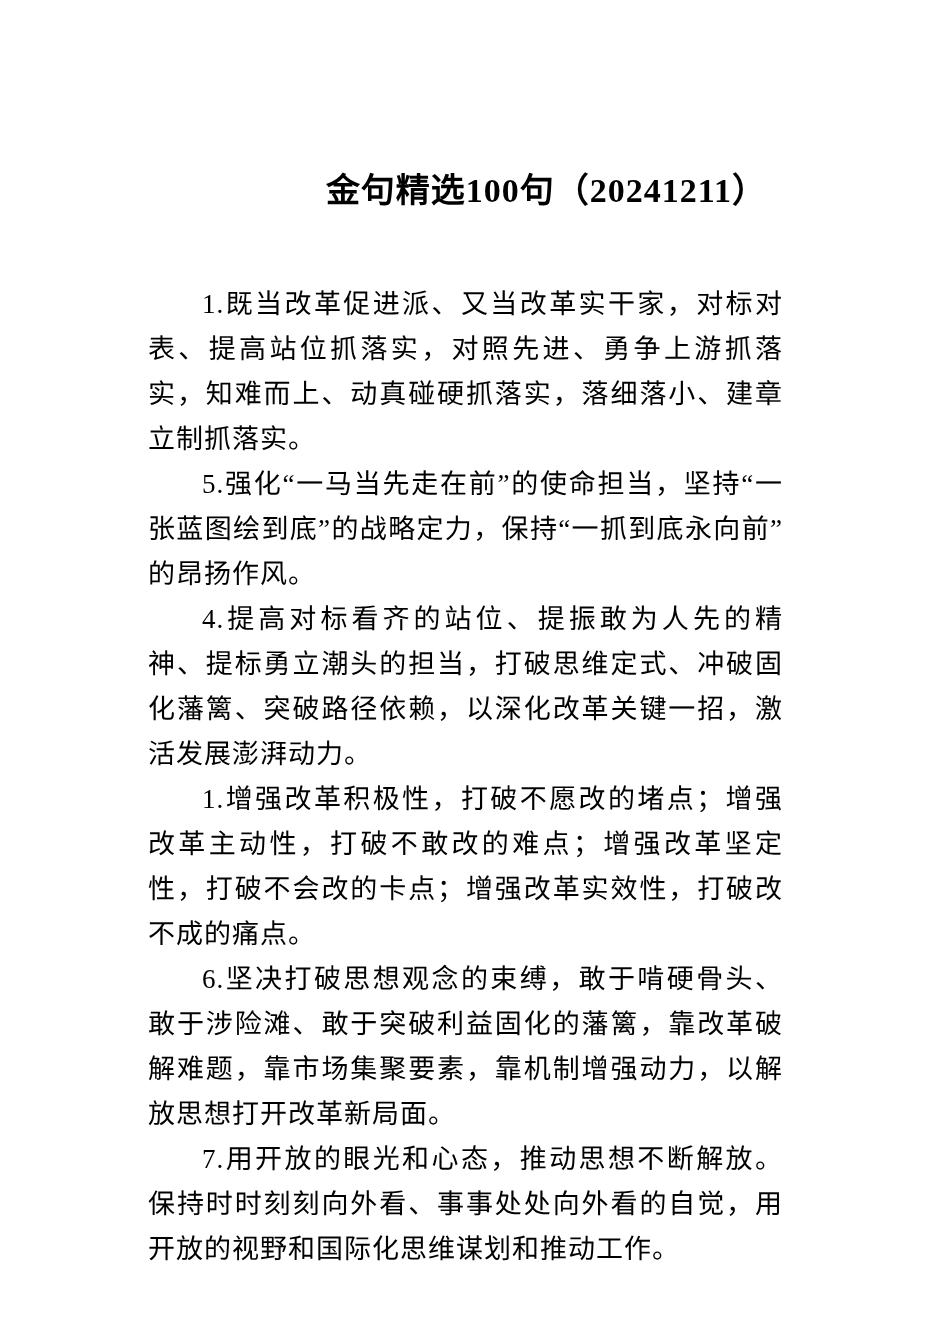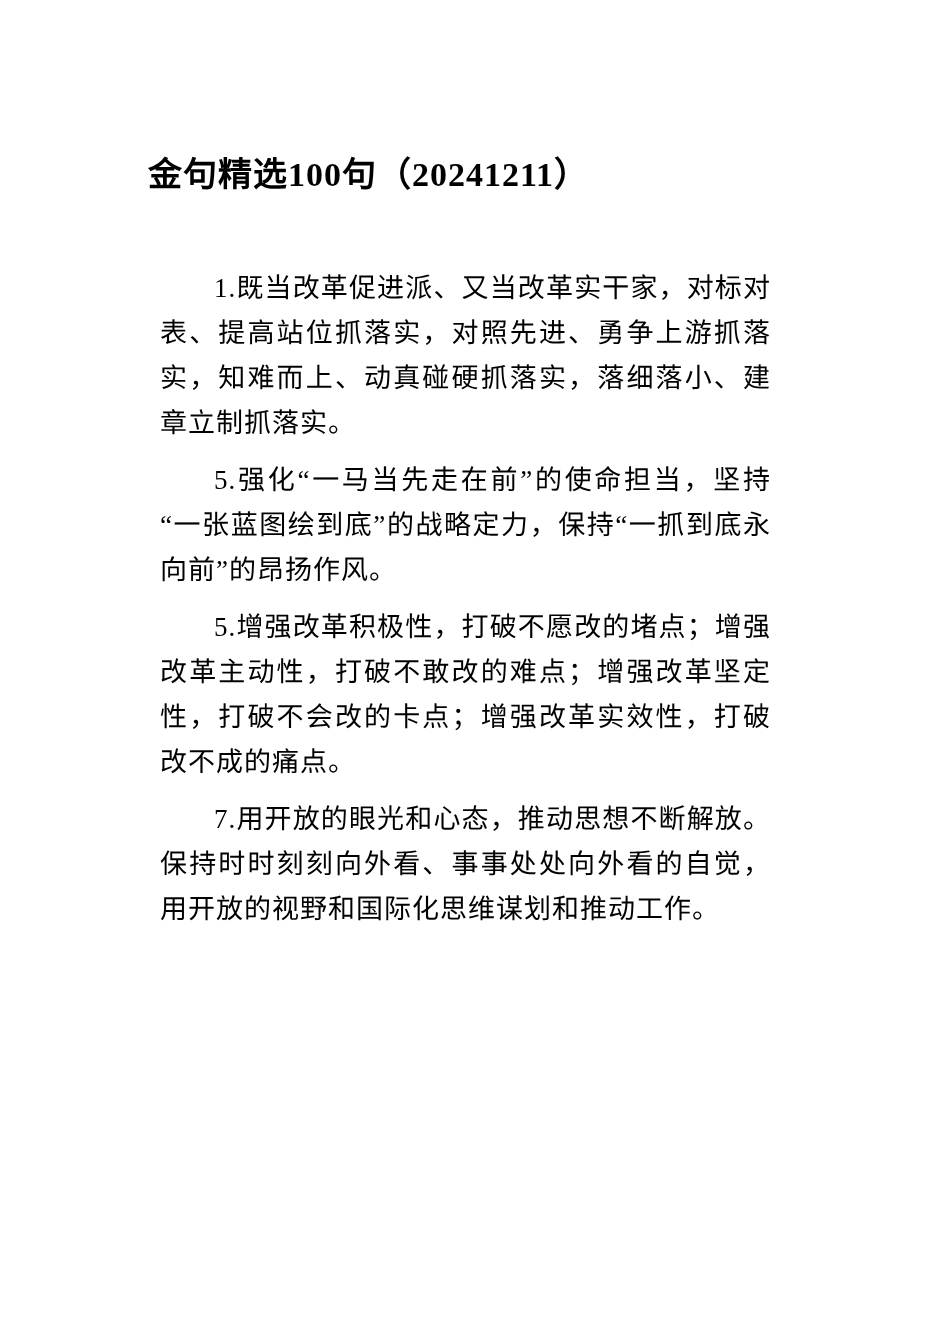--- a/index.html
+++ b/index.html
@@ -12,48 +12,50 @@
     width: 950px;
     height: 1344px;
     background: #ffffff;
     box-sizing: border-box;
     padding: 150px 167px 0 148px;
     overflow: hidden;
     font-family: "Liberation Serif", serif;
     color: #000000;
   }
   .doc-title {
-    text-align: left;
+    text-align: right;
     font-size: 34px;
     font-weight: 700;
     line-height: 50px;
     letter-spacing: 1px;
     color: #000000;
-    margin: 0;
+    margin: 16px;
   }
   .doc-content {
     margin-top: 66px;
     font-size: 27px;
     line-height: 45px;
     text-align: justify;
     text-justify: inter-character;
     letter-spacing: 1px;
   }
   .doc-content p {
-    margin: 12px;
+    margin: 0;
     padding: 0;
     text-indent: 2em;
     word-break: break-all;
   }
 </style>
 </head>
 <body>
 
 <div class="page">
   <h1 class="doc-title">金句精选100句（20241211）</h1>
 
   <div class="doc-content">
     <p>1.既当改革促进派、又当改革实干家，对标对表、提高站位抓落实，对照先进、勇争上游抓落实，知难而上、动真碰硬抓落实，落细落小、建章立制抓落实。</p>
     <p>5.强化“一马当先走在前”的使命担当，坚持“一张蓝图绘到底”的战略定力，保持“一抓到底永向前”的昂扬作风。</p>
-    <p>5.增强改革积极性，打破不愿改的堵点；增强改革主动性，打破不敢改的难点；增强改革坚定性，打破不会改的卡点；增强改革实效性，打破改不成的痛点。</p>
+    <p>4.提高对标看齐的站位、提振敢为人先的精神、提标勇立潮头的担当，打破思维定式、冲破固化藩篱、突破路径依赖，以深化改革关键一招，激活发展澎湃动力。</p>
+    <p>1.增强改革积极性，打破不愿改的堵点；增强改革主动性，打破不敢改的难点；增强改革坚定性，打破不会改的卡点；增强改革实效性，打破改不成的痛点。</p>
+    <p>6.坚决打破思想观念的束缚，敢于啃硬骨头、敢于涉险滩、敢于突破利益固化的藩篱，靠改革破解难题，靠市场集聚要素，靠机制增强动力，以解放思想打开改革新局面。</p>
     <p>7.用开放的眼光和心态，推动思想不断解放。保持时时刻刻向外看、事事处处向外看的自觉，用开放的视野和国际化思维谋划和推动工作。</p>
   </div>
 </div>
 
 </body></html>

